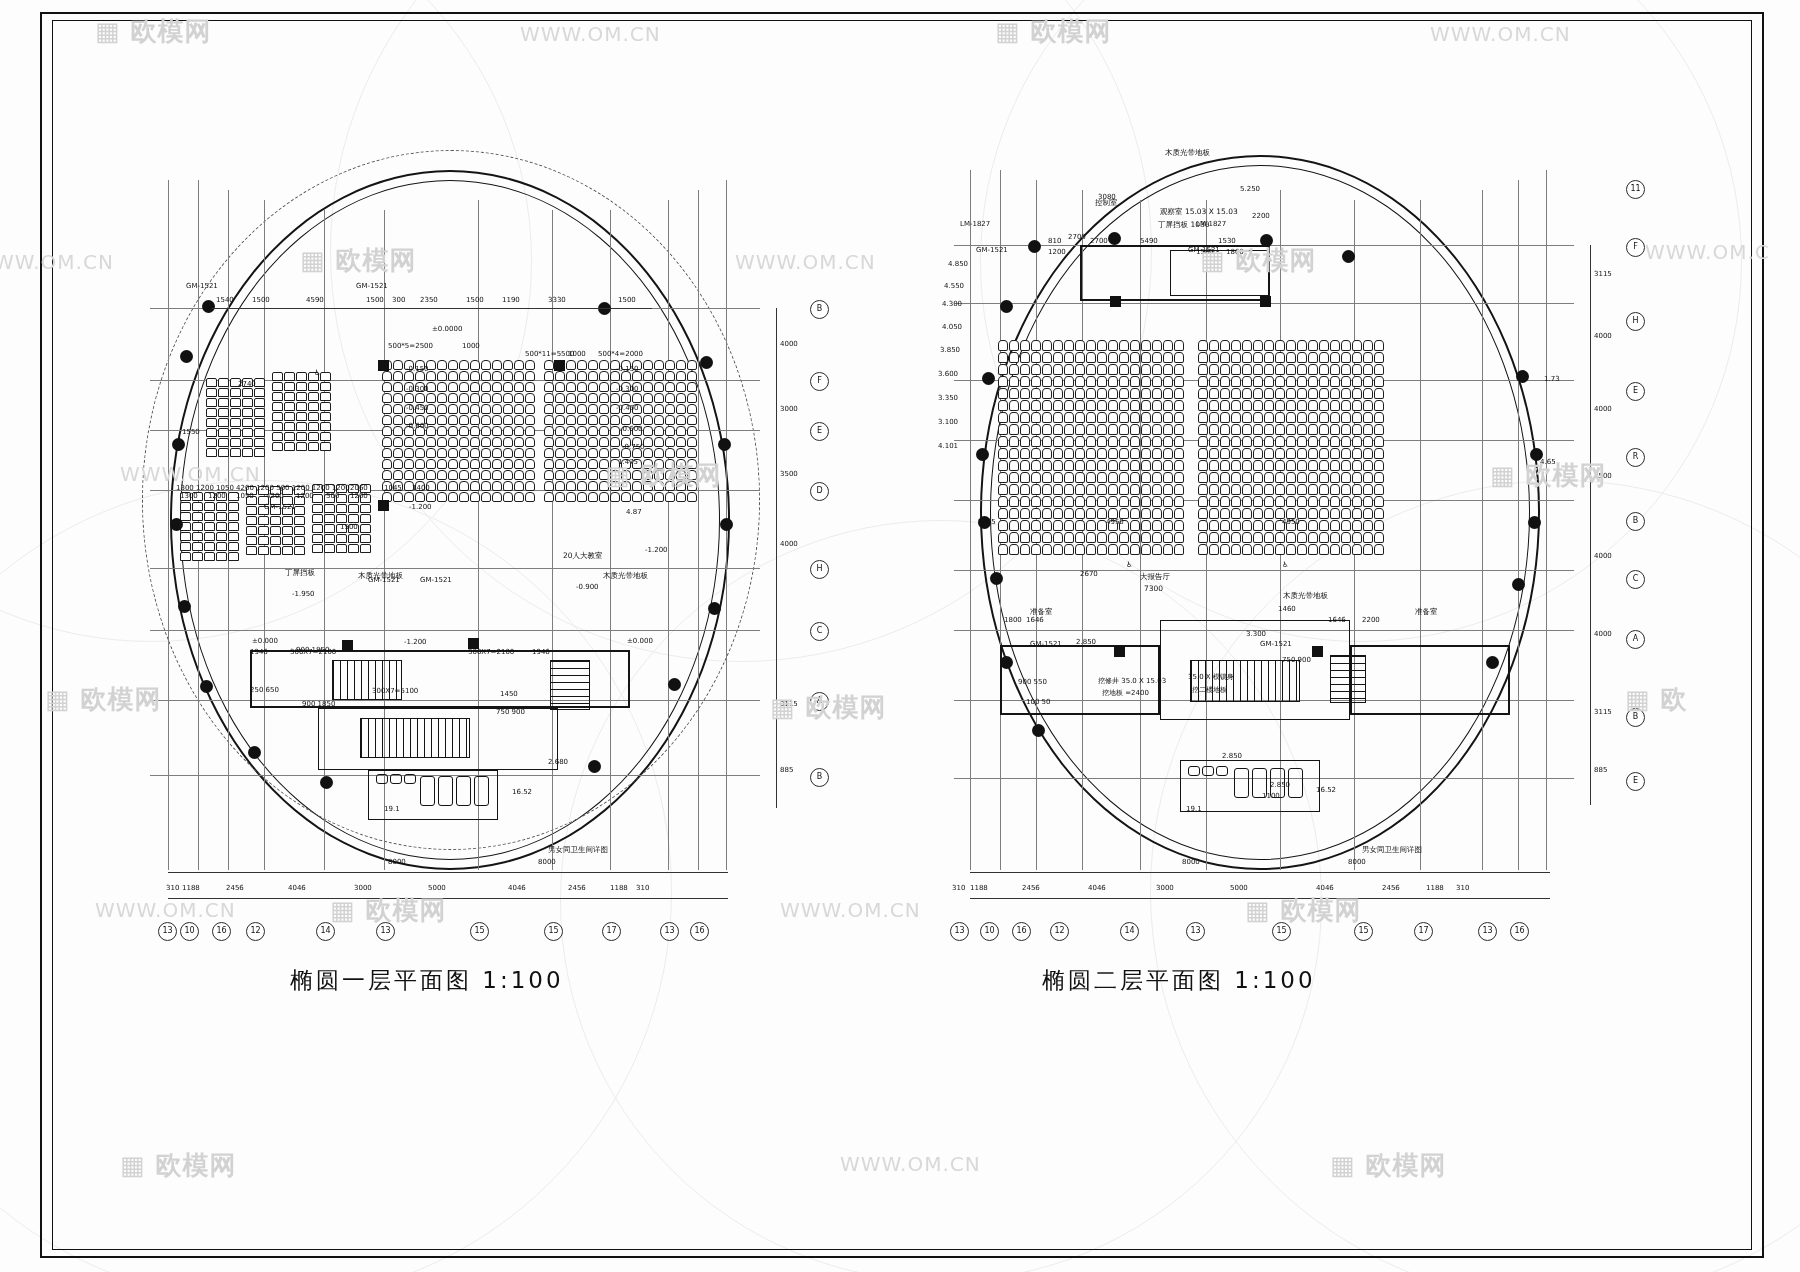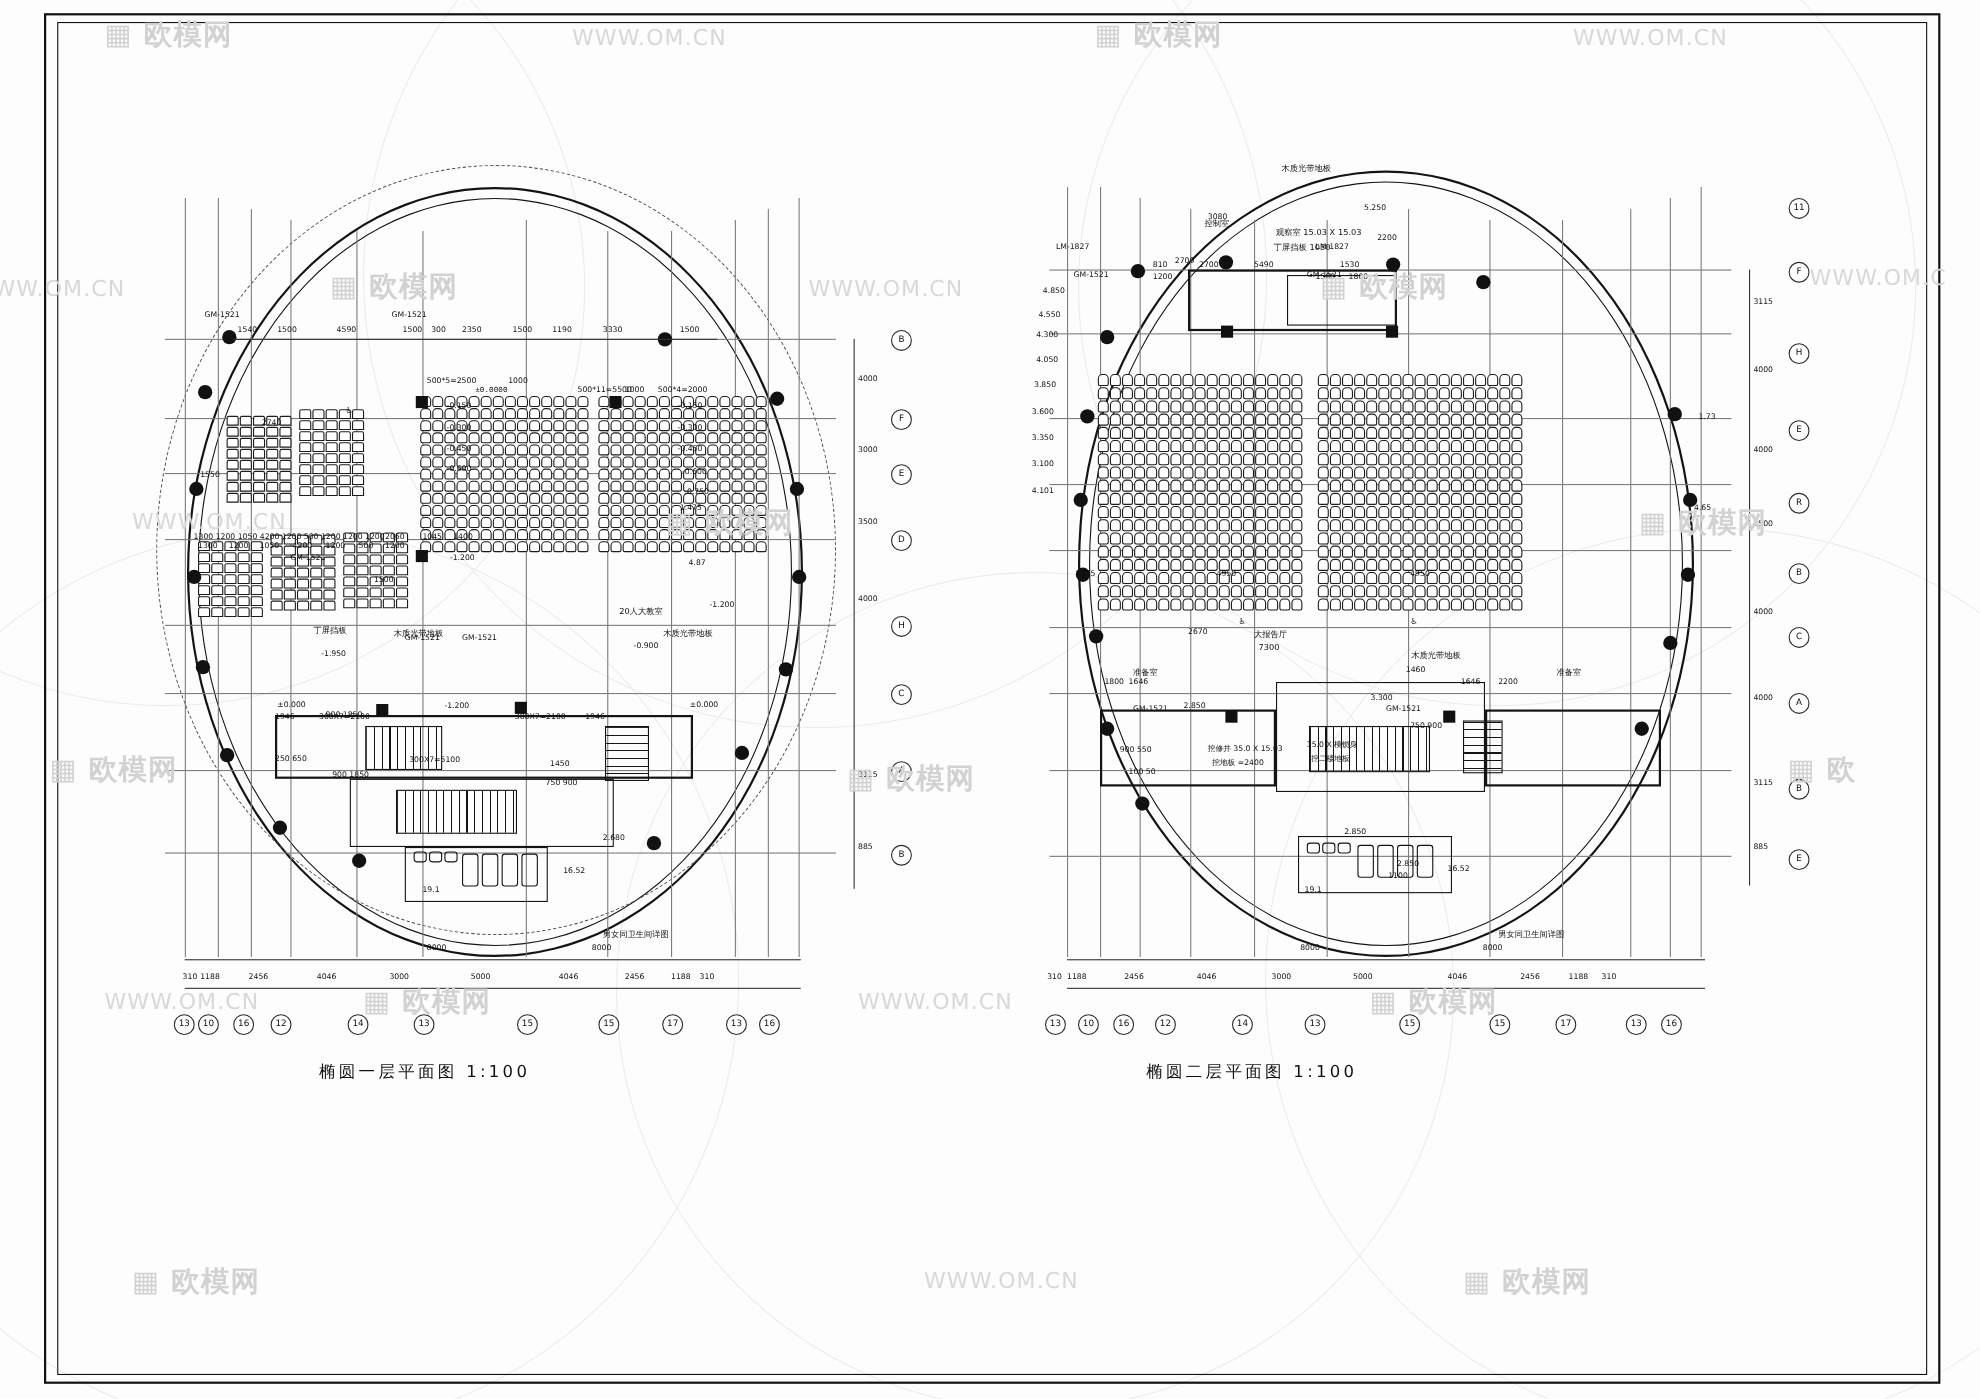--- a/index.html
+++ b/index.html
@@ -57,21 +57,21 @@
     position: absolute;
     border: 1px solid #ececec;
     border-radius: 50%;
   }
   
   .plan {
     position: absolute;
   }
   .plan-title {
     position: absolute;
-    font-size: 15px;
+    font-size: 23px;
     color: #111;
     letter-spacing: 3px;
     white-space: nowrap;
     font-family: "DejaVu Sans", serif;
   }
   
   .ellipse-outer, .ellipse-mid, .ellipse-inner {
     position: absolute;
     border-radius: 50%;
     box-sizing: border-box;
@@ -856,21 +856,21 @@
     <div class="dim" style="left:428px; top:236px;">3330</div>
     <div class="dim" style="left:498px; top:236px;">1500</div>
     <div class="dimline" style="left:92px; top:248px; width:440px;"></div>
 
     <div class="dim" style="left:268px; top:282px;">500*5=2500</div>
     <div class="dim" style="left:342px; top:282px;">1000</div>
     <div class="dim" style="left:376px; top:290px;margin-left:29px;">500*11=5500</div>
     <div class="dim" style="left:448px; top:290px;">1000</div>
     <div class="dim" style="left:478px; top:290px;">500*4=2000</div>
 
-    <div class="dim" style="left:312px; top:291px;font-family:Liberation Mono, monospace;">±0.0000</div>
+    <div class="dim" style="left:312px; top:265px;">±0.0000</div>
     <div class="dim" style="left:286px; top:305px;">-0.150</div>
     <div class="dim" style="left:286px; top:325px;">-0.300</div>
     <div class="dim" style="left:286px; top:344px;">-0.450</div>
     <div class="dim" style="left:286px; top:362px;">-0.600</div>
     <div class="dim" style="left:496px; top:305px;">-0.150</div>
     <div class="dim" style="left:496px; top:325px;">-0.300</div>
     <div class="dim" style="left:496px; top:344px;">-0.450</div>
     <div class="dim" style="left:500px; top:365px;">-0.600</div>
     <div class="dim" style="left:502px; top:383px;">-0.750</div>
     <div class="dim" style="left:289px; top:443px;">-1.200</div>

